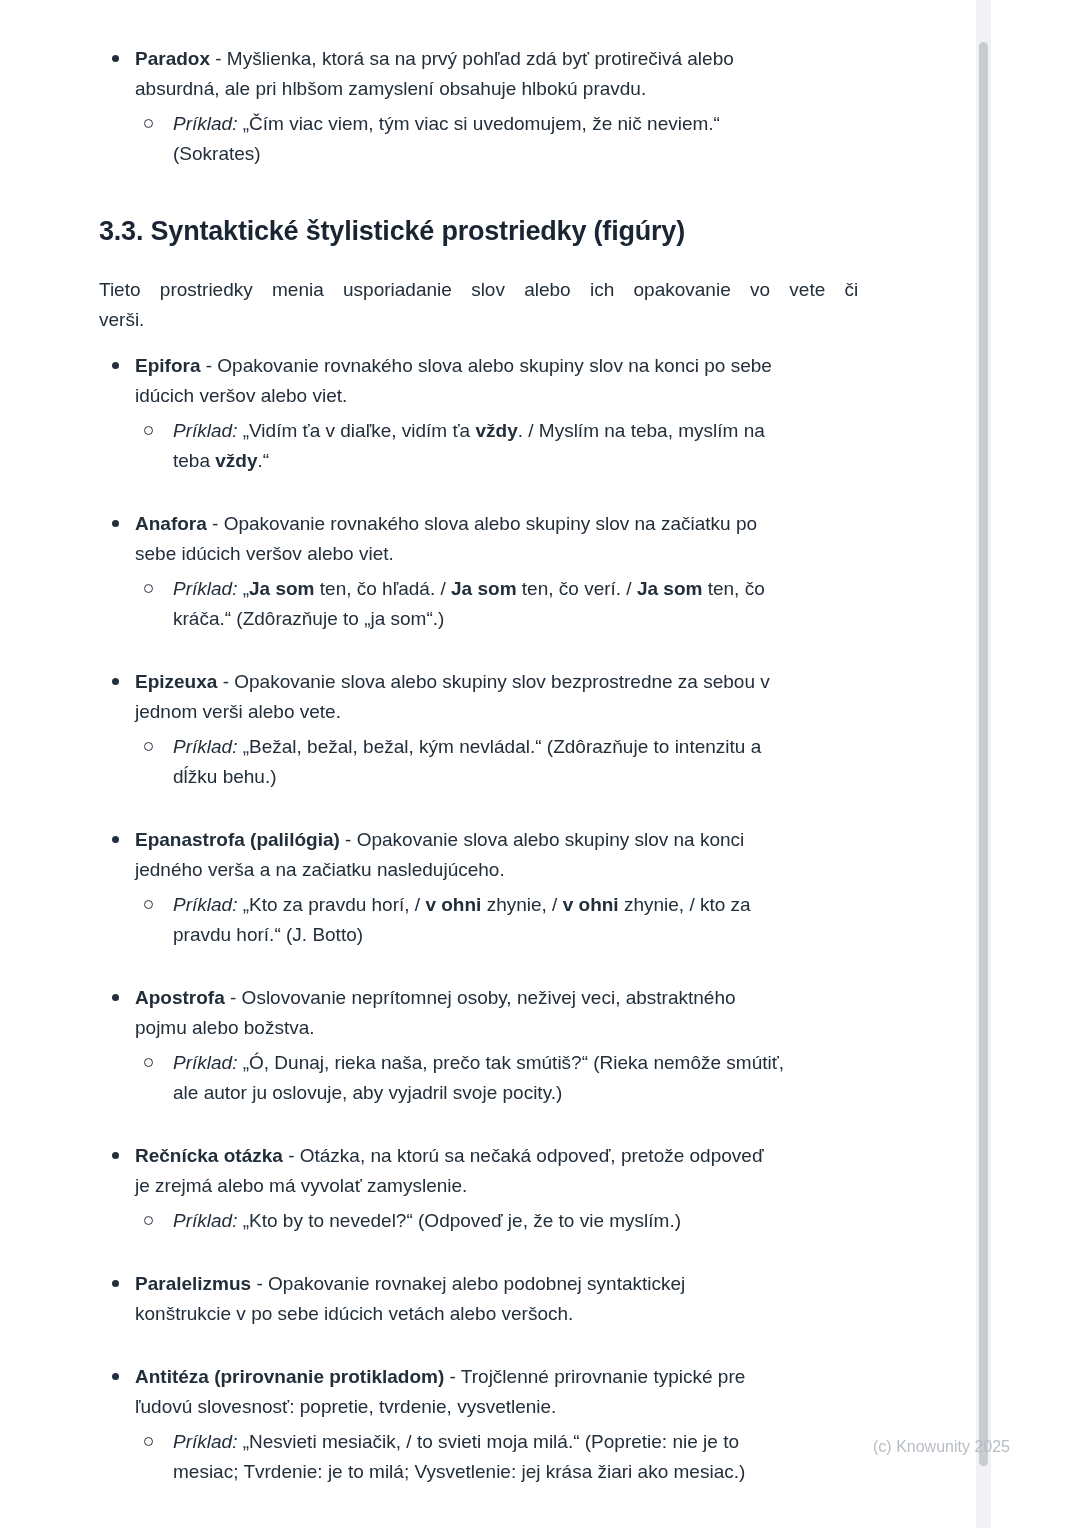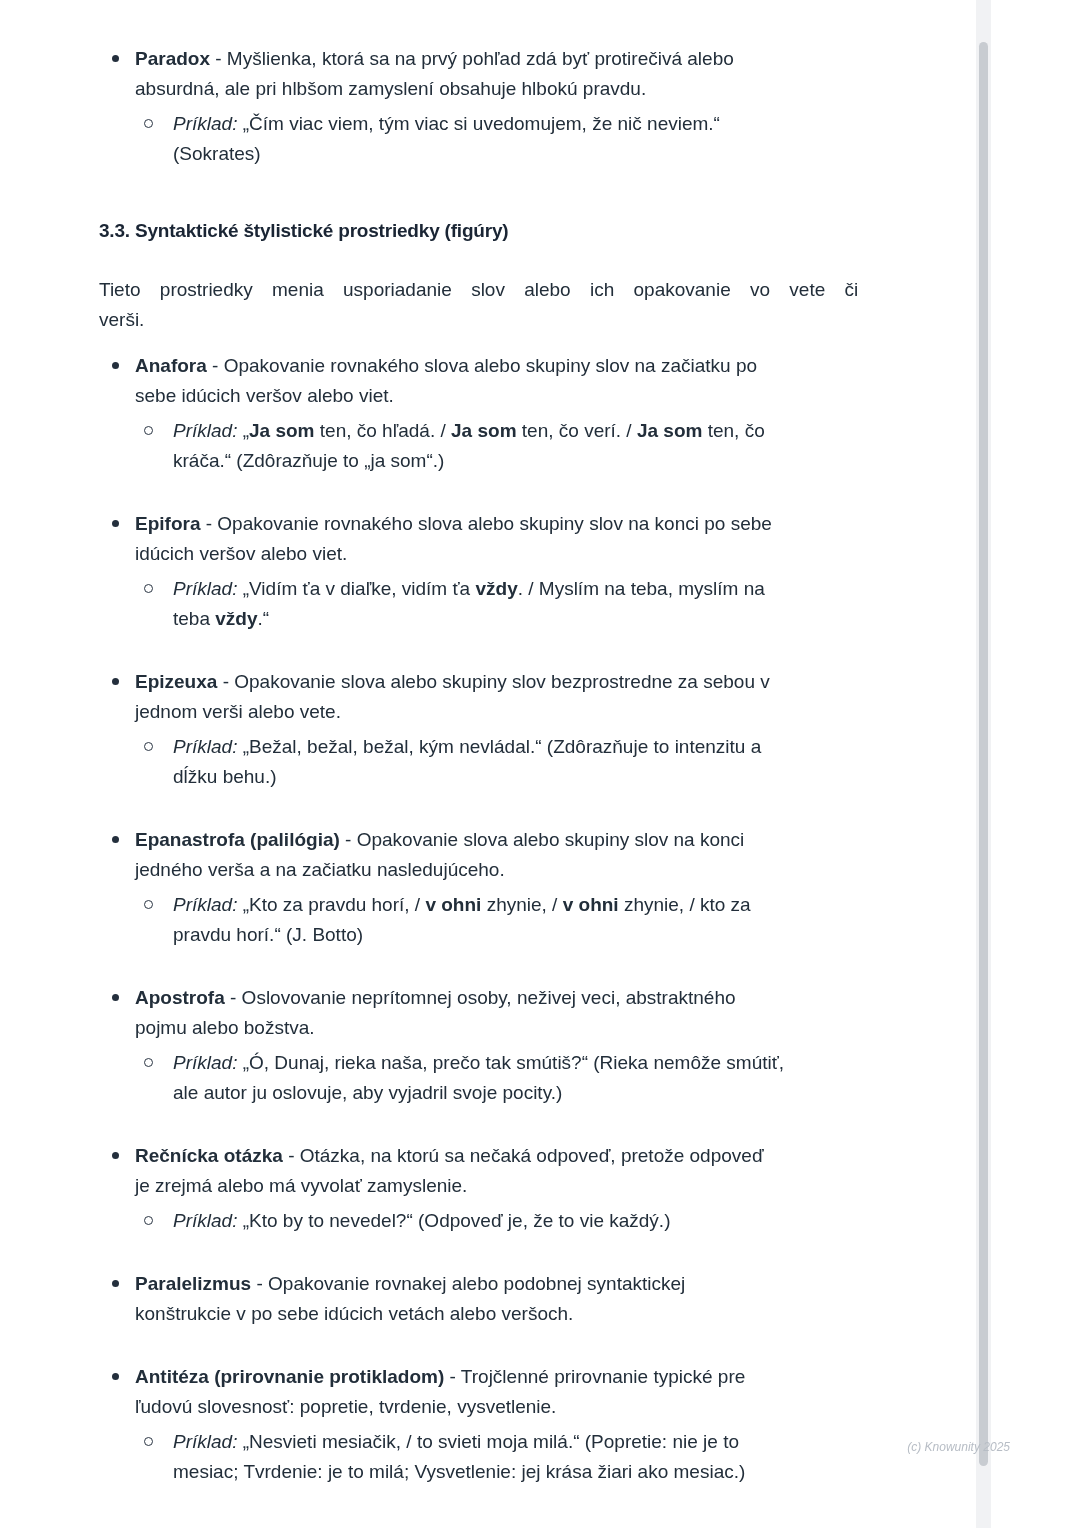--- a/index.html
+++ b/index.html
@@ -29,29 +29,29 @@
     position: absolute; left: 9px; top: 10px;
     width: 9px; height: 9px; box-sizing: border-box;
     border: 1.5px solid #2b3644; border-radius: 50%;
     background: transparent;
   }
   .ex { margin: 5px; white-space: pre-wrap; }
   .exlabel { font-style: italic; }
   .strong { font-weight: 700; }
 
   h2.heading {
-    font-size: 19px; line-height: 36px; font-weight: 700;
+    font-size: 27px; line-height: 36px; font-weight: 700;
     margin: 44px 0 26px; color: #1a2534; letter-spacing: -0.2px;
   }
   .lead { margin: 0 0 16px; }
   .lead1 { word-spacing: 14px; }
 
   .watermark {
     position: absolute; right: 70px; top: 1438px;
-    font-size: 12px; line-height: 18px; color: #b7bdc5; z-index: 5; font-style: italic;
+    font-size: 16px; line-height: 18px; color: #b7bdc5; z-index: 5;
   }
 
   .scroll-track {
     position: absolute; left: 976px; top: 0;
     width: 15px; height: 1528px; background: #f1f2f4; z-index: 4;
   }
   .scroll-thumb {
     position: absolute; left: 3px; top: 42px;
     width: 9px; height: 1424px; border-radius: 5px; background: #c8ccd1;
   }
@@ -71,37 +71,37 @@
 (Sokrates)</span></span></p>
     </div>
   </div>
 
   <h2 class="heading">3.3. Syntaktické štylistické prostriedky (figúry)</h2>
 
   <p class="lead"><span class="lead1">Tieto prostriedky menia usporiadanie slov alebo ich opakovanie vo vete či</span><br><span>verši.</span></p>
 
   <div class="item">
     <span class="dot"></span>
+    <p class="def"><b class="term">Epifora</b><span> - Opakovanie rovnakého slova alebo skupiny slov na konci po sebe
+idúcich veršov alebo viet.</span></p>
+    <div class="sub">
+      <span class="circle"></span>
+      <p class="ex"><i class="exlabel">Príklad:</i><span><span> „Vidím ťa v diaľke, vidím ťa </span><span class="strong">vždy</span><span>. / Myslím na teba, myslím na
+teba </span><span class="strong">vždy</span><span>.“</span></span></p>
+    </div>
+  </div>
+
+  <div class="item">
+    <span class="dot"></span>
     <p class="def"><b class="term">Anafora</b><span> - Opakovanie rovnakého slova alebo skupiny slov na začiatku po
 sebe idúcich veršov alebo viet.</span></p>
     <div class="sub">
       <span class="circle"></span>
       <p class="ex"><i class="exlabel">Príklad:</i><span><span> „</span><span class="strong">Ja som</span><span> ten, čo hľadá. / </span><span class="strong">Ja som</span><span> ten, čo verí. / </span><span class="strong">Ja som</span><span> ten, čo
 kráča.“ (Zdôrazňuje to „ja som“.)</span></span></p>
-    </div>
-  </div>
-
-  <div class="item">
-    <span class="dot"></span>
-    <p class="def"><b class="term">Epifora</b><span> - Opakovanie rovnakého slova alebo skupiny slov na konci po sebe
-idúcich veršov alebo viet.</span></p>
-    <div class="sub">
-      <span class="circle"></span>
-      <p class="ex"><i class="exlabel">Príklad:</i><span><span> „Vidím ťa v diaľke, vidím ťa </span><span class="strong">vždy</span><span>. / Myslím na teba, myslím na
-teba </span><span class="strong">vždy</span><span>.“</span></span></p>
     </div>
   </div>
 
   <div class="item">
     <span class="dot"></span>
     <p class="def"><b class="term">Epizeuxa</b><span> - Opakovanie slova alebo skupiny slov bezprostredne za sebou v
 jednom verši alebo vete.</span></p>
     <div class="sub">
       <span class="circle"></span>
       <p class="ex"><i class="exlabel">Príklad:</i><span><span> „Bežal, bežal, bežal, kým nevládal.“ (Zdôrazňuje to intenzitu a
@@ -130,21 +130,21 @@
 ale autor ju oslovuje, aby vyjadril svoje pocity.)</span></span></p>
     </div>
   </div>
 
   <div class="item">
     <span class="dot"></span>
     <p class="def"><b class="term">Rečnícka otázka</b><span> - Otázka, na ktorú sa nečaká odpoveď, pretože odpoveď
 je zrejmá alebo má vyvolať zamyslenie.</span></p>
     <div class="sub">
       <span class="circle"></span>
-      <p class="ex"><i class="exlabel">Príklad:</i><span><span> „Kto by to nevedel?“ (Odpoveď je, že to vie každý.)</span></span></p>
+      <p class="ex"><i class="exlabel">Príklad:</i><span><span> „Kto by to nevedel?“ (Odpoveď je, že to vie myslím.)</span></span></p>
     </div>
   </div>
 
   <div class="item">
     <span class="dot"></span>
     <p class="def"><b class="term">Paralelizmus</b><span> - Opakovanie rovnakej alebo podobnej syntaktickej
 konštrukcie v po sebe idúcich vetách alebo veršoch.</span></p>
   </div>
 
   <div class="item">

